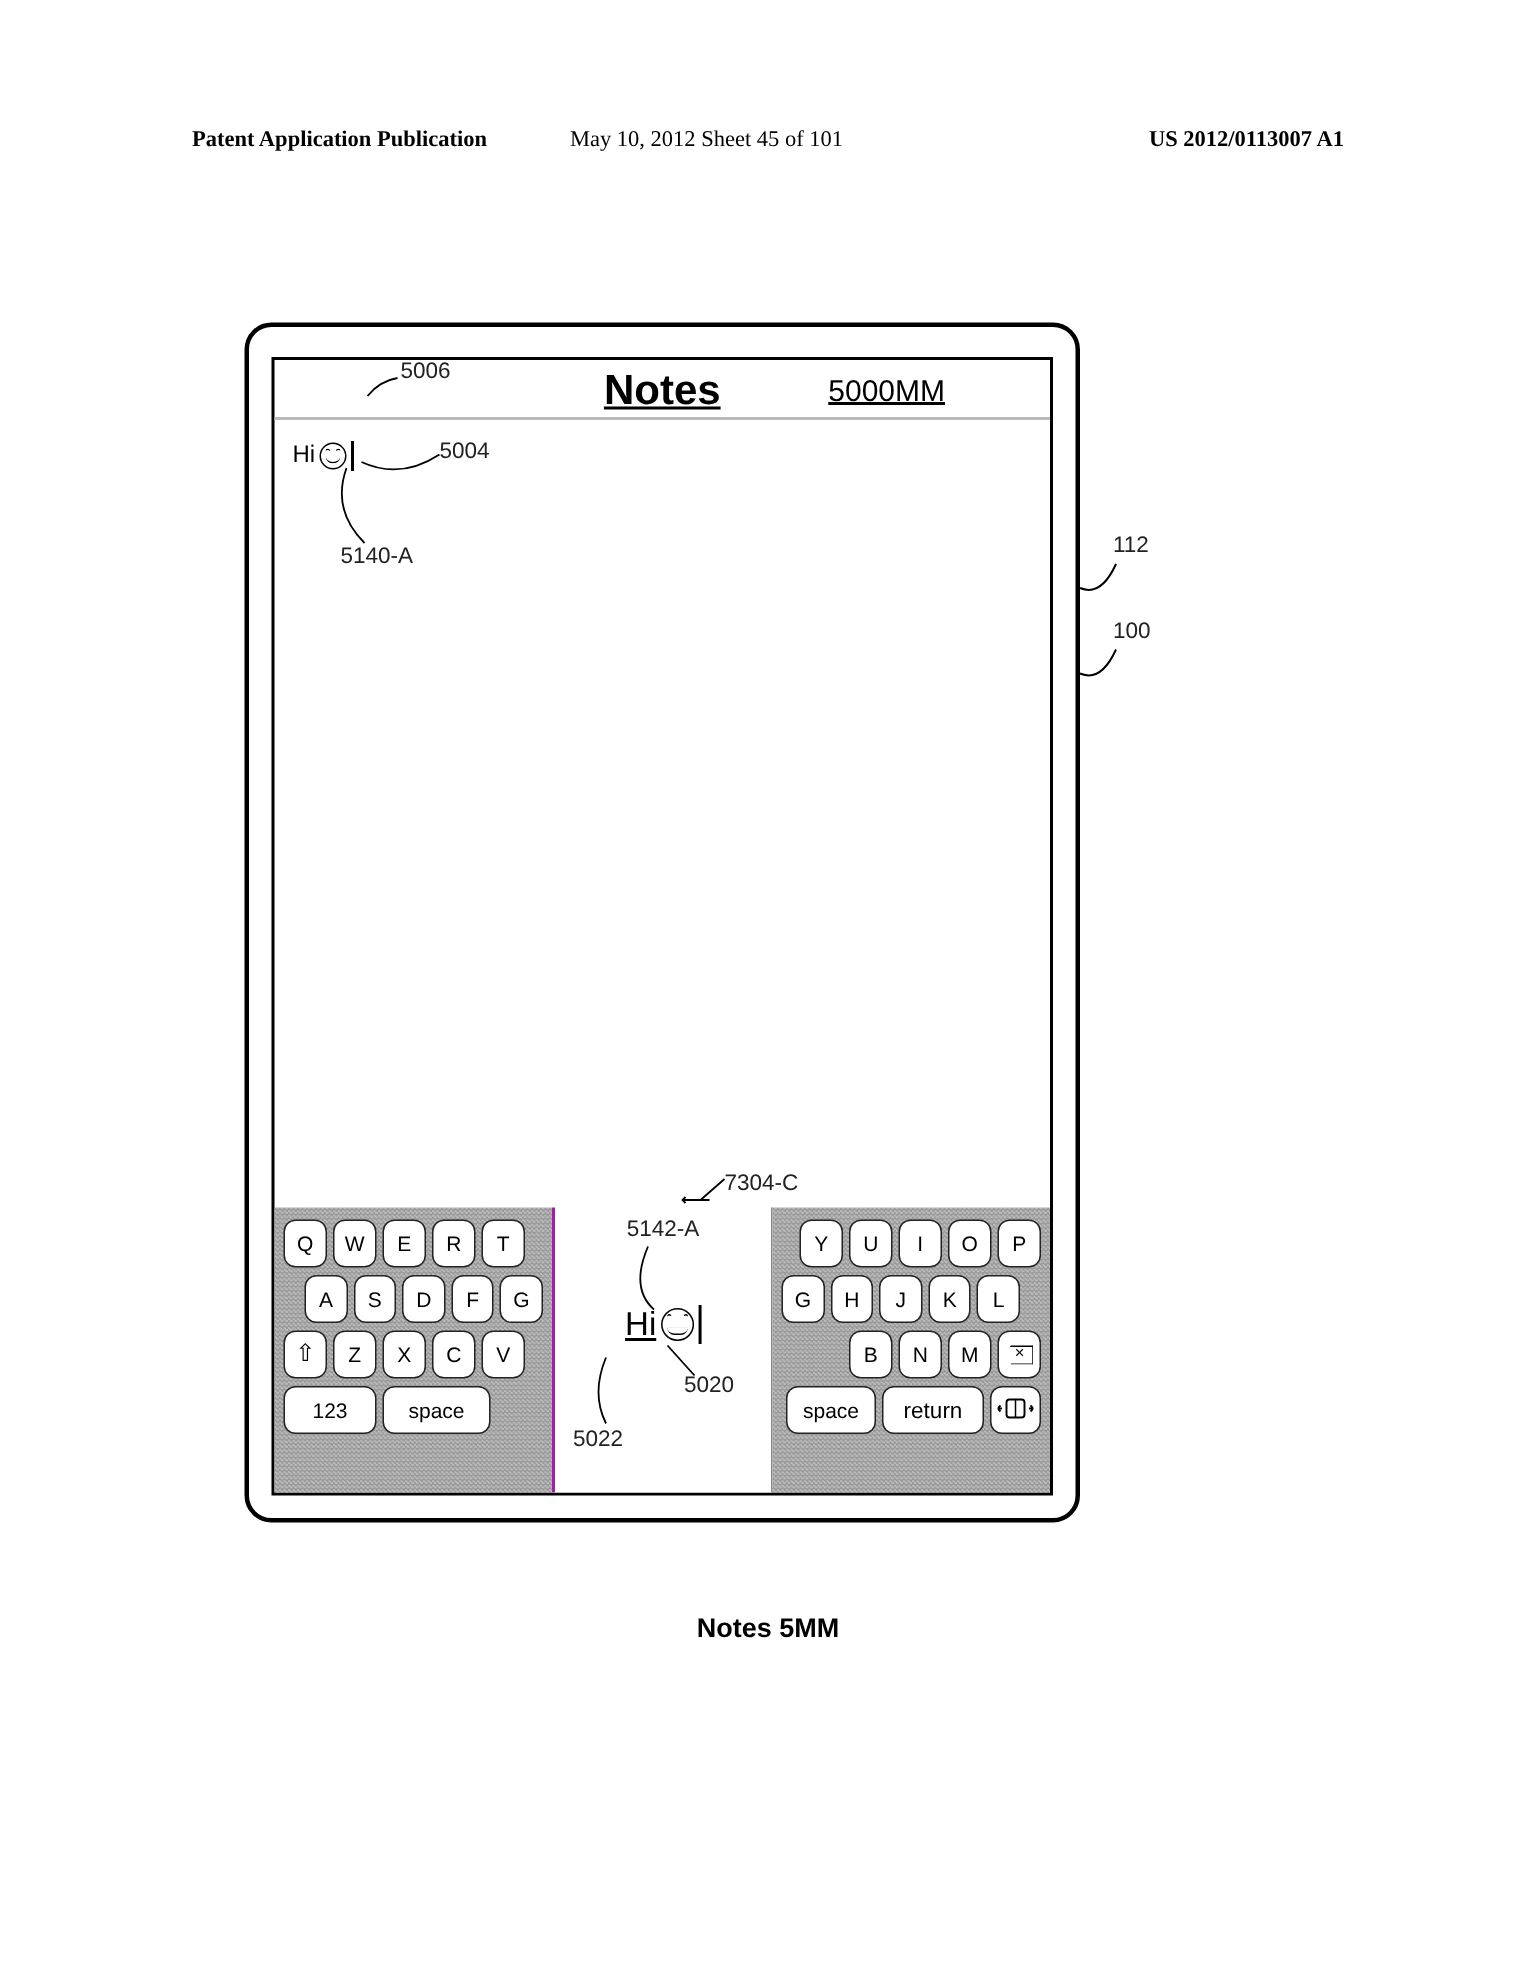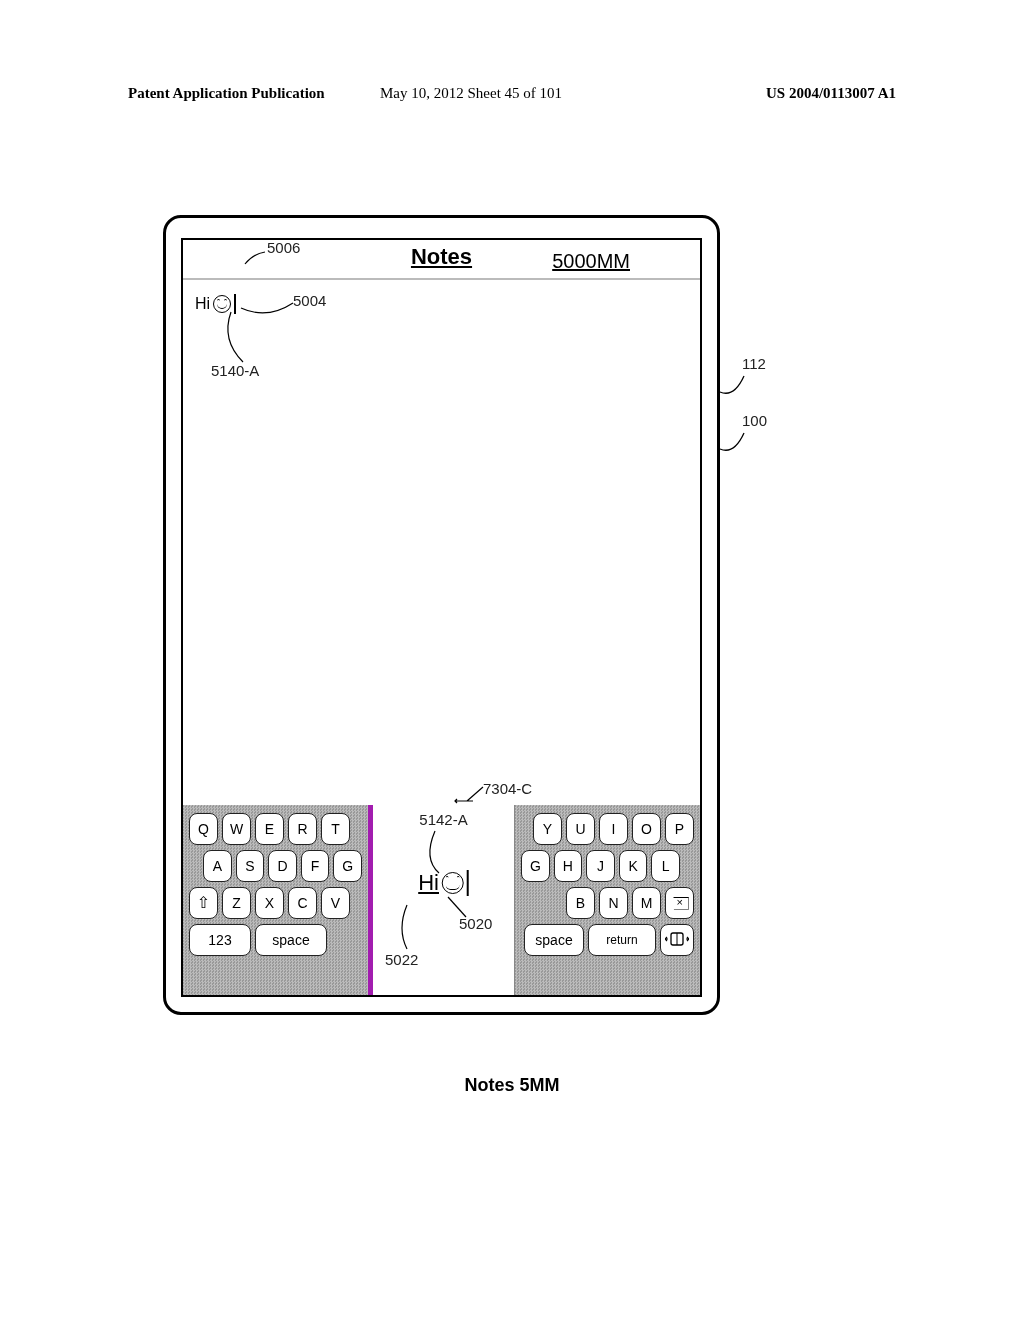--- a/index.html
+++ b/index.html
@@ -34,21 +34,21 @@
     border-bottom: 2px solid #bbb;
     position: relative;
   }
   .title-text {
     position: absolute;
     left: 50%;
     top: 4px;
     transform: translateX(-50%);
     font-family: Arial, sans-serif;
     font-weight: bold;
-    font-size: 22px;
+    font-size: 28px;
     text-decoration: underline;
     text-align: center;
   }
   .fig-id {
     position: absolute;
     right: 70px;
     top: 10px;
     font-family: Arial, sans-serif;
     font-size: 20px;
     text-decoration: underline;
@@ -117,21 +117,21 @@
     background: repeating-conic-gradient(#bbb 0% 25%, #999 0% 50%) 0 0/3px 3px;
     padding: 8px 6px 6px;
   }
   .kb-left { left: 0; }
   .kb-right { right: 0; }
   .kb-center {
     position: absolute;
     top: 0; bottom: 0;
     left: 185px; right: 185px;
     background: #fff;
-    border-left: 5px solid #a21caf;
+    border-left: 2px solid #a21caf;
     border-right: 1px solid #888;
   }
   .krow { display: flex; gap: 4px; margin-bottom: 5px; justify-content: flex-start; }
   .kb-right .krow { justify-content: flex-end; }
   .row2-left { margin-left: 14px; }
   .row2-right { margin-right: 14px; }
   .key {
     background: #fff;
     border: 1.3px solid #222;
     border-radius: 8px;
@@ -141,21 +141,21 @@
     justify-content: center;
     font-family: Arial, sans-serif;
     font-size: 14px;
   }
   .k1 { width: 29px; }
   .k-shift { width: 29px; }
   .k-del { width: 29px; }
   .k-123 { width: 62px; }
   .k-space { width: 72px; }
   .k-space-r { width: 60px; }
-  .k-return { width: 68px; font-size: 12px; }
+  .k-return { width: 68px; font-size: 15px; }
   .k-kbicon { width: 34px; }
   .row4 { margin-top: 2px; }
   .shift-arrow {
     font-size: 16px;
     line-height: 1;
   }
   .del-icon {
     width: 18px; height: 13px;
     border: 1.3px solid #000;
     border-left: none;
@@ -196,21 +196,21 @@
     font-family: Arial, sans-serif;
     font-weight: bold;
     font-size: 18px;
   }
 </style>
 </head>
 <body>
 
 <div class="header-left">Patent Application Publication</div>
 <div class="header-center">May 10, 2012  Sheet 45 of 101</div>
-<div class="header-right">US 2004/0113007 A1</div>
+<div class="header-right">US 2012/0113007 A1</div>
 
 <div class="ref" style="top:355px; left:742px;">112</div>
 <div class="lead" style="top:370px; left:720px;">
   <svg width="40" height="30">
       <path d="M0,22 Q14,28 24,6" stroke="#000" fill="none" stroke-width="1.3"></path>
     </svg>
 </div>
 <div class="ref" style="top:412px; left:742px;">100</div>
 <div class="lead" style="top:427px; left:720px;">
   <svg width="40" height="30">
@@ -241,21 +241,21 @@
         <span class="cursor"></span>
       </div>
 
       <div class="ref" style="top:10px; left:110px;">5004</div>
       <div class="lead" style="top:20px; left:58px;">
         <svg width="56" height="18">
             <path d="M0,6 Q26,18 52,1" stroke="#000" fill="none" stroke-width="1.2"></path>
           </svg>
       </div>
 
-      <div class="ref" style="top:80px; left:28px;">5140-A</div>
+      <div class="ref" style="top:80px; left:44px;">5140-A</div>
       <div class="lead" style="top:30px; left:42px;">
         <svg width="40" height="54">
             <path d="M6,0 Q-4,28 18,50" stroke="#000" fill="none" stroke-width="1.2"></path>
           </svg>
       </div>
     </div>
 
     <div class="ref" style="bottom:198px; left:300px;">7304-C</div>
     <div class="lead" style="bottom:188px; left:272px;">
       <svg width="34" height="18">

